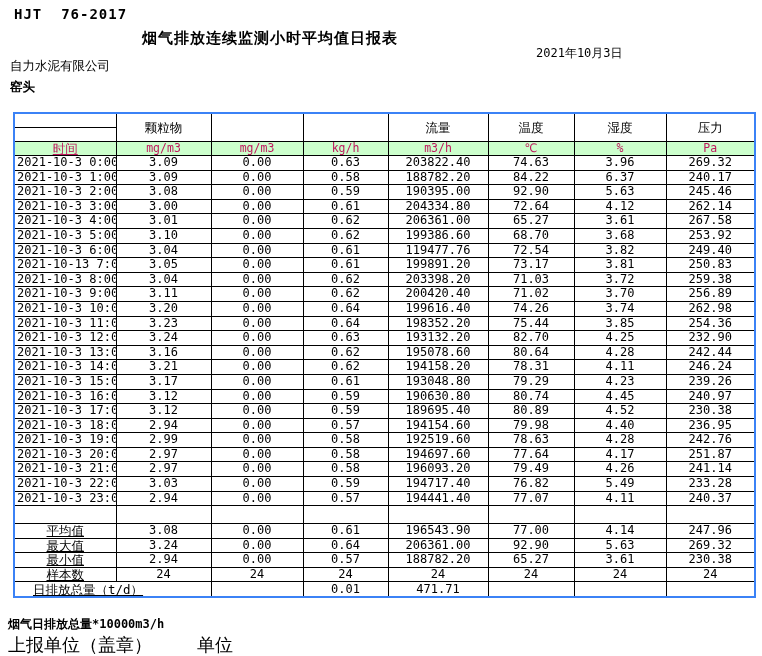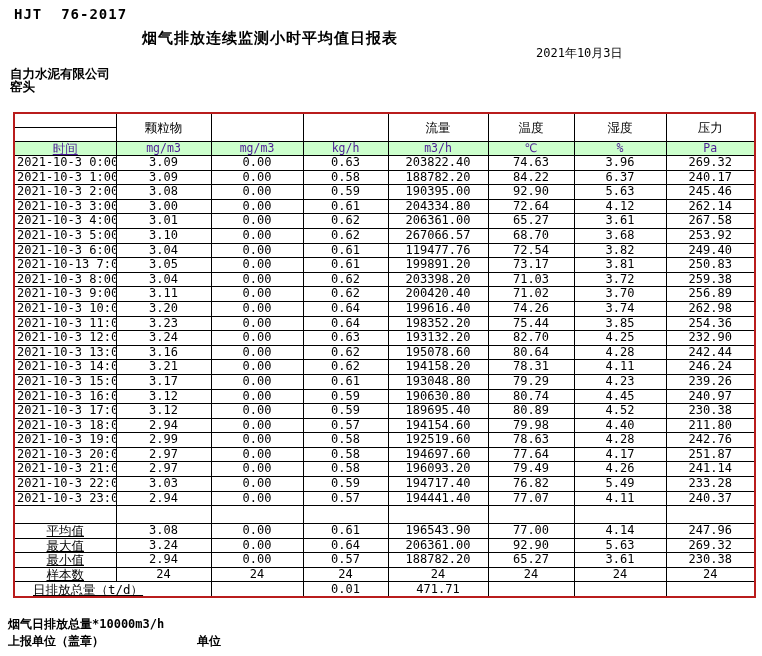--- a/index.html
+++ b/index.html
@@ -4,47 +4,47 @@
 <style>
   html,body { margin:0; padding:0; background:#fff; }
   body {
     width:762px; height:656px; position:relative; overflow:hidden;
     font-family:"DejaVu Sans Mono","DejaVu Sans",sans-serif;
     color:#000; font-size:12px;
   }
   .doc-code { position:absolute; top:6px; left:14px; font-weight:bold; font-size:14px; letter-spacing:1px; white-space:pre; }
   .title    { position:absolute; top:29px; left:0; width:540px; text-align:center; font-weight:bold; font-size:15px; letter-spacing:1px; }
   .date     { position:absolute; top:45px; left:536px; font-size:12px; }
-  .company  { position:absolute; top:66px; left:10px; font-weight:bold; font-size:12.5px; }
+  .company  { position:absolute; top:58px; left:10px; font-weight:normal; font-size:12.5px; }
   .kiln     { position:absolute; top:79px; left:10px; font-weight:bold; font-size:12.5px; }
 
   table.report-table {
     position:absolute; top:112px; left:13px;
     border-collapse:collapse; table-layout:fixed; width:741px;
-    border:2px solid #b91c1c;
+    border:2px solid #3b82f6;
   }
   .report-table td {
     border:1px solid #000; padding:0 2px; text-align:center;
     height:13px; line-height:13px; font-size:12px;
     overflow:hidden; white-space:nowrap;
   }
   tr.gh-row1 td, tr.gh-row2 td { height:13px; font-size:12.5px; }
-  tr.unit-row td { background:#ccffcc; color:#4c1d95; height:13px; font-size:11.5px; }
+  tr.unit-row td { background:#ccffcc; color:#be185d; height:13px; font-size:11.5px; }
   tr.unit-row td.time-head { font-size:12.5px; }
   tr.data-row td { height:13.6px; line-height:13.6px; }
   td.time-cell { text-align:right; padding-right:3px; }
   tr.gap-row td { height:17px; }
   tr.summary-row td { height:13.5px; line-height:13.5px; }
   td.summary-label { text-align:center; font-size:12.5px; }
   tr.total-row td { height:14px; }
   td.total-label { text-align:left; padding-left:18px; font-size:12.5px; }
   .ul { text-decoration:underline; }
 
   .foot-note  { position:absolute; top:616px; left:8px; font-weight:bold; font-size:12px; }
-  .foot-line2 { position:absolute; top:633px; left:0; width:762px; height:16px; font-weight:bold; font-size:12px; }
+  .foot-line2 { position:absolute; top:633px; left:0; width:762px; height:16px; font-weight:normal; font-size:18px; }
   .foot-report-unit { position:absolute; left:8px; top:0; }
   .foot-unit        { position:absolute; left:197px; top:0; }
 </style>
 </head>
 <body>
 
 <div class="doc-code">HJT  76-2017</div>
 <div class="title">烟气排放连续监测小时平均值日报表</div>
 <div class="date">2021年10月3日</div>
 <div class="company">自力水泥有限公司</div>
@@ -135,21 +135,21 @@
         <td>206361.00</td>
         <td>65.27</td>
         <td>3.61</td>
         <td>267.58</td>
       </tr>
       <tr class="data-row">
         <td class="time-cell">2021-10-3 5:00</td>
         <td>3.10</td>
         <td>0.00</td>
         <td>0.62</td>
-        <td>267066.57</td>
+        <td>199386.60</td>
         <td>68.70</td>
         <td>3.68</td>
         <td>253.92</td>
       </tr>
       <tr class="data-row">
         <td class="time-cell">2021-10-3 6:00</td>
         <td>3.04</td>
         <td>0.00</td>
         <td>0.61</td>
         <td>119477.76</td>
@@ -268,21 +268,21 @@
         <td>230.38</td>
       </tr>
       <tr class="data-row">
         <td class="time-cell">2021-10-3 18:00</td>
         <td>2.94</td>
         <td>0.00</td>
         <td>0.57</td>
         <td>194154.60</td>
         <td>79.98</td>
         <td>4.40</td>
-        <td>211.80</td>
+        <td>236.95</td>
       </tr>
       <tr class="data-row">
         <td class="time-cell">2021-10-3 19:00</td>
         <td>2.99</td>
         <td>0.00</td>
         <td>0.58</td>
         <td>192519.60</td>
         <td>78.63</td>
         <td>4.28</td>
         <td>242.76</td>

